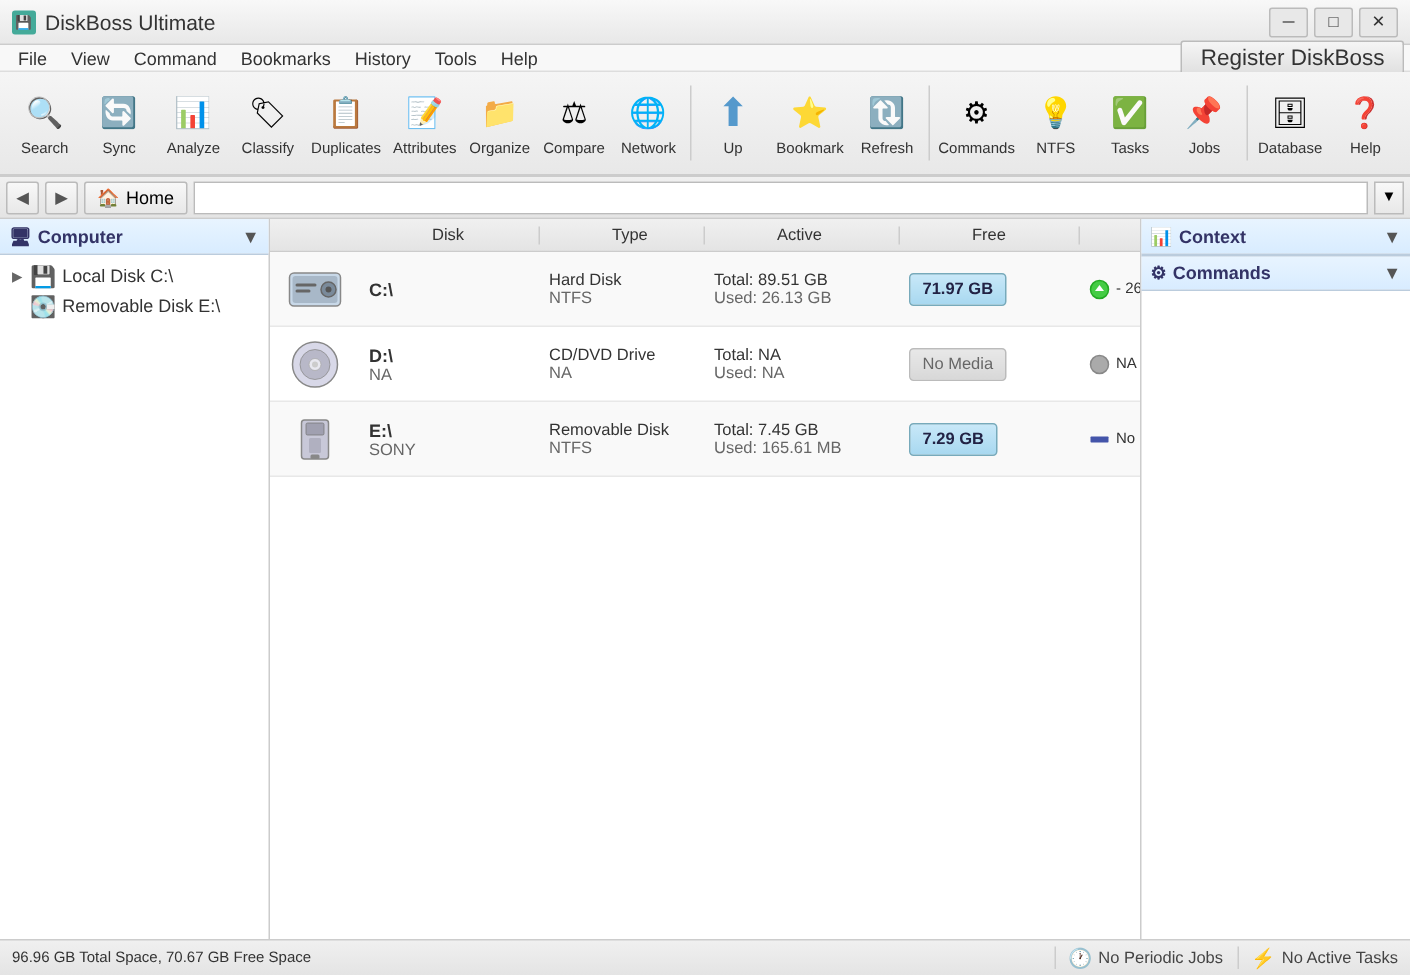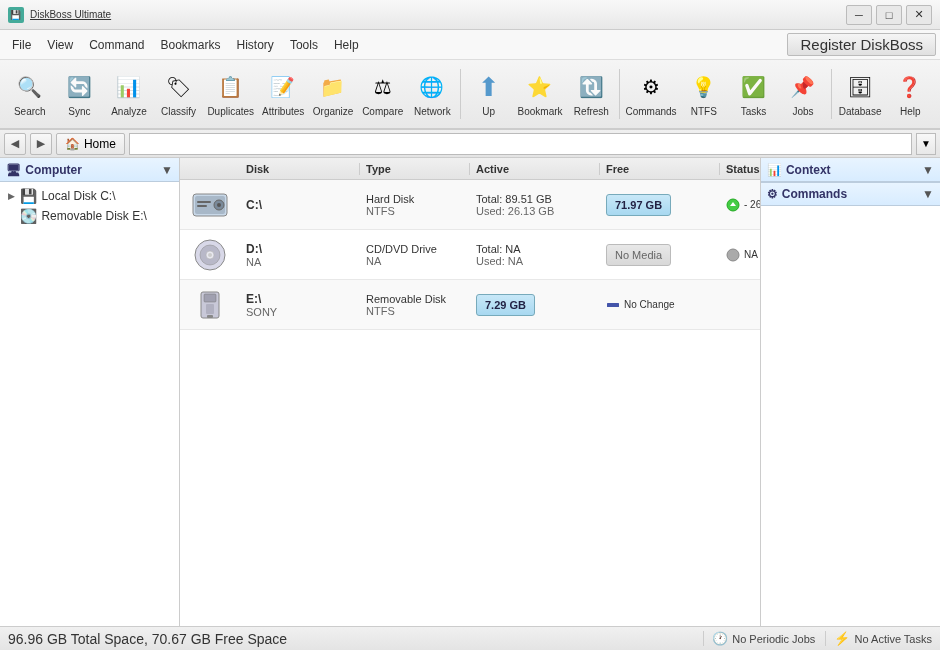--- a/index.html
+++ b/index.html
@@ -2,26 +2,26 @@
 <html><head>
   <meta charset="utf-8">
   <style>
     * { box-sizing: border-box; margin: 0; padding: 0; }
     body { font-family: 'Segoe UI', Tahoma, sans-serif; font-size: 12px; background: #f0f0f0; width: 940px; height: 650px; overflow: hidden; display: flex; flex-direction: column; }
 
     
     #title-bar { background: linear-gradient(to bottom, #f8f8f8, #e8e8e8); height: 30px; display: flex; align-items: center; justify-content: space-between; padding: 0 8px; border-bottom: 1px solid #ccc; }
     #title-bar-left { display: flex; align-items: center; gap: 6px; }
     #title-bar-icon { width: 16px; height: 16px; background: #4a9; border-radius: 2px; display: flex; align-items: center; justify-content: center; color: white; font-size: 9px; }
-    #title-text { font-size: 10px; color: #333; text-decoration: underline; }
+    #title-text { font-size: 14px; color: #333; }
     #window-controls { display: flex; gap: 4px; }
     .win-btn { width: 26px; height: 20px; background: #e8e8e8; border: 1px solid #bbb; border-radius: 2px; cursor: pointer; display: flex; align-items: center; justify-content: center; font-size: 11px; color: #333; }
 
     
-    #menu-bar { background: #f8f8f8; height: 30px; display: flex; align-items: center; padding: 0 4px; border-bottom: 1px solid #ddd; }
+    #menu-bar { background: #f8f8f8; height: 18px; display: flex; align-items: center; padding: 0 4px; border-bottom: 1px solid #ddd; }
     .menu-item { padding: 2px 8px; cursor: pointer; font-size: 12px; color: #333; }
     #register-btn { margin-left: auto; background: linear-gradient(to bottom, #f5f5f5, #e0e0e0); border: 1px solid #bbb; padding: 2px 12px; cursor: pointer; font-size: 15px; color: #333; border-radius: 2px; }
 
     
     #toolbar { background: linear-gradient(to bottom, #f5f5f5, #e8e8e8); height: 70px; display: flex; align-items: center; padding: 4px 6px; border-bottom: 2px solid #ccc; gap: 2px; }
     .tool-btn { display: flex; flex-direction: column; align-items: center; justify-content: center; width: 54px; height: 60px; cursor: pointer; border-radius: 4px; border: 1px solid transparent; padding: 4px 2px; gap: 3px; }
     .tool-btn-icon { width: 32px; height: 32px; display: flex; align-items: center; justify-content: center; font-size: 20px; }
     .tool-btn-label { font-size: 10px; color: #333; text-align: center; }
     .toolbar-sep { width: 1px; height: 50px; background: #ccc; margin: 0 2px; }
 
@@ -41,21 +41,21 @@
     #left-panel-dropdown { margin-left: auto; cursor: pointer; color: #555; }
     #tree-area { flex: 1; padding: 4px; overflow-y: auto; }
     .tree-item { display: flex; align-items: center; padding: 2px 4px; cursor: pointer; border-radius: 2px; }
     .tree-expand { width: 12px; font-size: 9px; color: #666; }
     .tree-icon { margin-right: 4px; font-size: 14px; }
     .tree-label { font-size: 12px; color: #333; }
 
     
     #center-panel { flex: 1; background: white; display: flex; flex-direction: column; overflow: hidden; }
     #table-header { display: grid; grid-template-columns: 60px 120px 110px 130px 120px 160px 80px; background: linear-gradient(to bottom, #f0f0f0, #e4e4e4); border-bottom: 1px solid #ccc; height: 22px; align-items: center; }
-    .th { font-size: 11px; color: #333; font-weight: bold; padding: 0 6px; border-right: 1px solid #ccc; white-space: nowrap; overflow: hidden; }
+    .th { font-size: 11px; color: #333; font-weight: normal; padding: 0 6px; border-right: 1px solid #ccc; white-space: nowrap; overflow: hidden; margin-left: 42px; }
     #table-body { flex: 1; overflow-y: auto; }
     .table-row { display: grid; grid-template-columns: 60px 120px 110px 130px 120px 160px 80px; border-bottom: 1px solid #e8e8e8; align-items: center; min-height: 50px; }
     .table-row:nth-child(odd) { background: #f9f9f9; }
     .td { padding: 4px 6px; font-size: 11px; color: #333; }
     .disk-icon-cell { display: flex; align-items: center; justify-content: center; }
     .disk-icon { width: 40px; height: 40px; display: flex; align-items: center; justify-content: center; }
     .disk-label { font-weight: bold; font-size: 12px; }
     .disk-sublabel { color: #666; font-size: 11px; }
     .free-btn { background: linear-gradient(to bottom, #c8e8f8, #a8d8f0); border: 1px solid #7ab; border-radius: 3px; padding: 4px 8px; font-size: 11px; font-weight: bold; color: #224; cursor: pointer; white-space: nowrap; text-align: center; }
     .no-media-btn { background: linear-gradient(to bottom, #e8e8e8, #d8d8d8); border: 1px solid #bbb; border-radius: 3px; padding: 4px 8px; font-size: 11px; color: #666; cursor: pointer; text-align: center; }
@@ -72,21 +72,21 @@
 
     
     #pie-container { position: relative; width: 140px; height: 140px; margin-bottom: 10px; }
     .legend-item { display: flex; align-items: center; gap: 6px; font-size: 11px; color: #333; margin-bottom: 4px; width: 100%; }
     .legend-color { width: 12px; height: 12px; border: 1px solid #888; flex-shrink: 0; }
     .legend-green { background: #7dc87d; }
     .legend-blue { background: #8888cc; }
 
     
     #status-bar { background: linear-gradient(to bottom, #f0f0f0, #e4e4e4); height: 24px; display: flex; align-items: center; padding: 0 8px; border-top: 1px solid #ccc; gap: 10px; }
-    #status-text { font-size: 14px; color: #333; flex: 1; }
+    #status-text { font-size: 10px; color: #333; flex: 1; }
     .status-badge { display: flex; align-items: center; gap: 4px; font-size: 11px; color: #444; border-left: 1px solid #ccc; padding-left: 8px; }
     .status-badge-icon { font-size: 13px; }
   </style>
 </head>
 <body>
 
 <div id="title-bar">
   <div id="title-bar-left">
     <div id="title-bar-icon">💾</div>
     <span id="title-text">DiskBoss Ultimate</span>
@@ -317,20 +317,24 @@
         </div>
         <div class="td">
           <div class="disk-label">E:\</div>
           <div class="disk-sublabel">SONY</div>
         </div>
         <div class="td">
           <div>Removable Disk</div>
           <div style="color:#666;">NTFS</div>
         </div>
         <div class="td">
+          <div>Total: 7.45 GB</div>
+          <div style="color:#666;">Used: 165.61 MB</div>
+        </div>
+        <div class="td">
           <button class="free-btn">7.29 GB</button>
         </div>
         <div class="td status-cell">
           <svg width="14" height="10" viewBox="0 0 14 10">
             <rect x="1" y="3" width="12" height="4" rx="0.5" fill="#4455aa"></rect>
           </svg>
           <span style="font-size:10px;">No Change</span>
         </div>
 
       </div>

